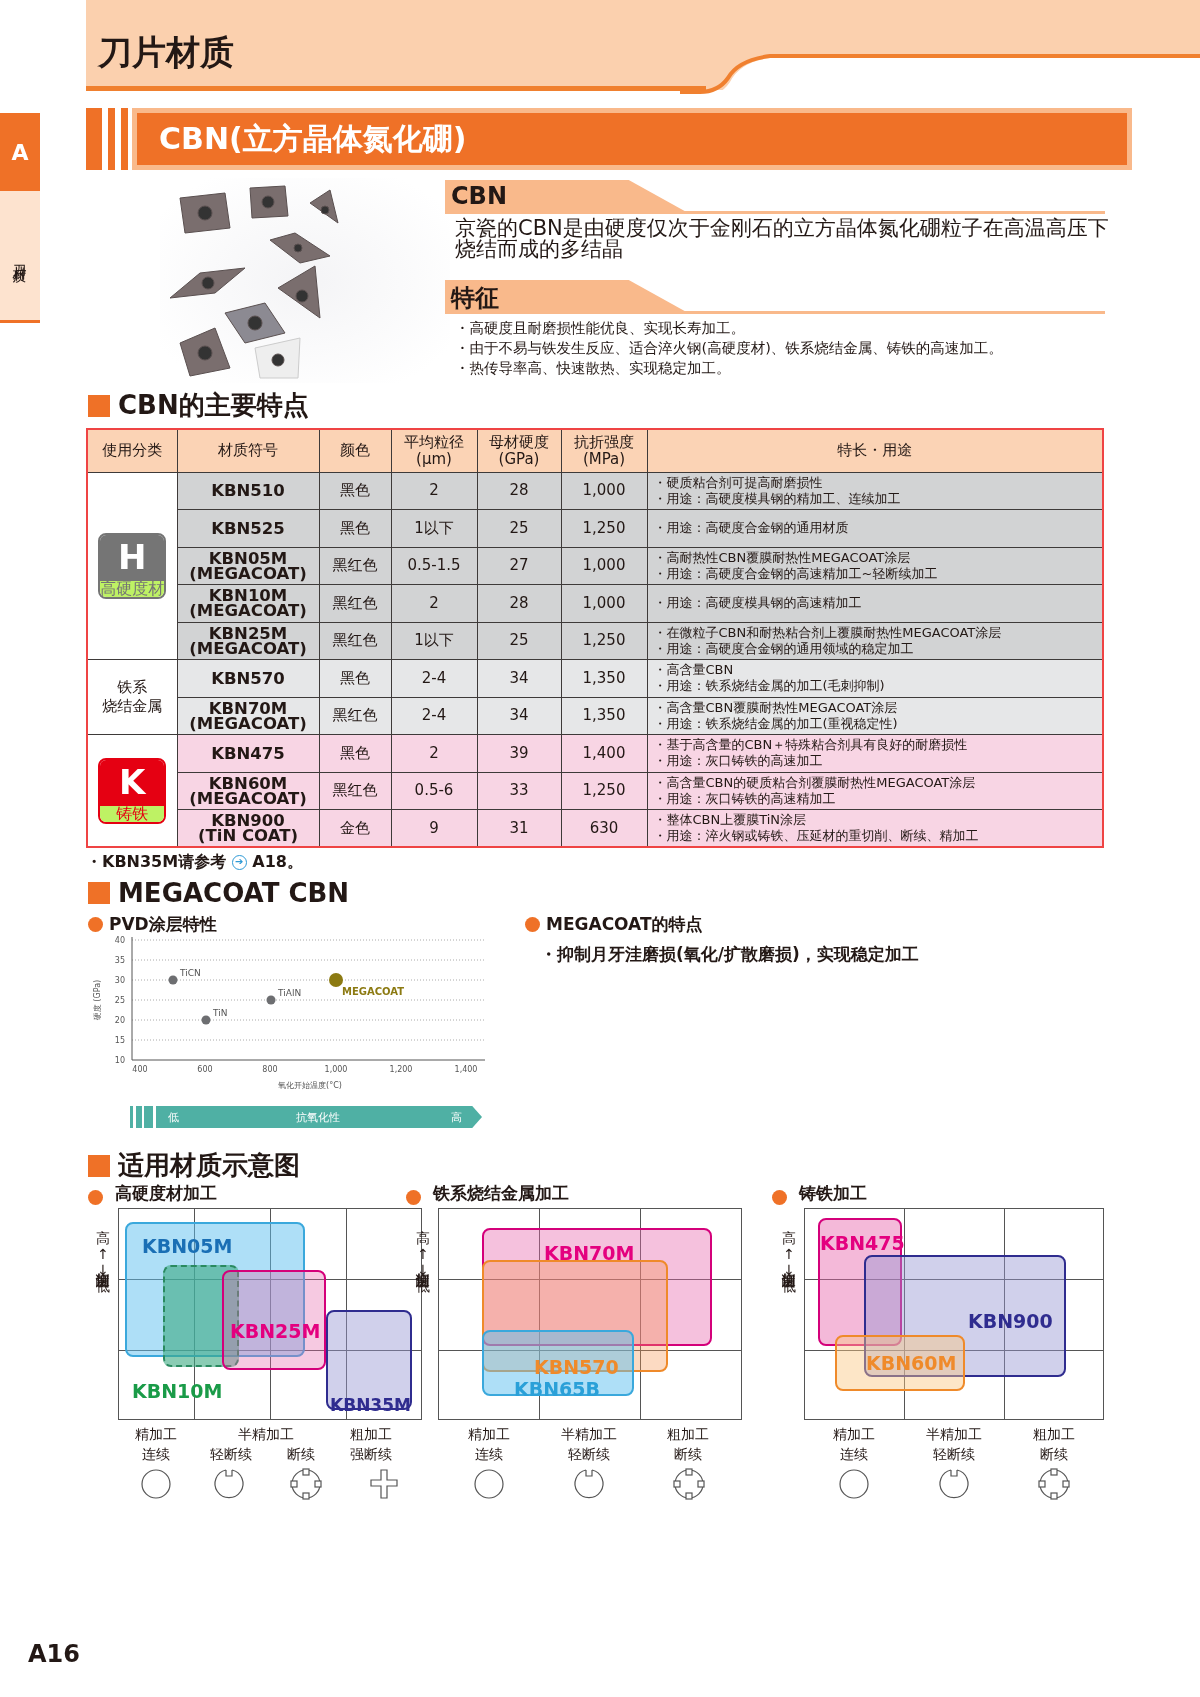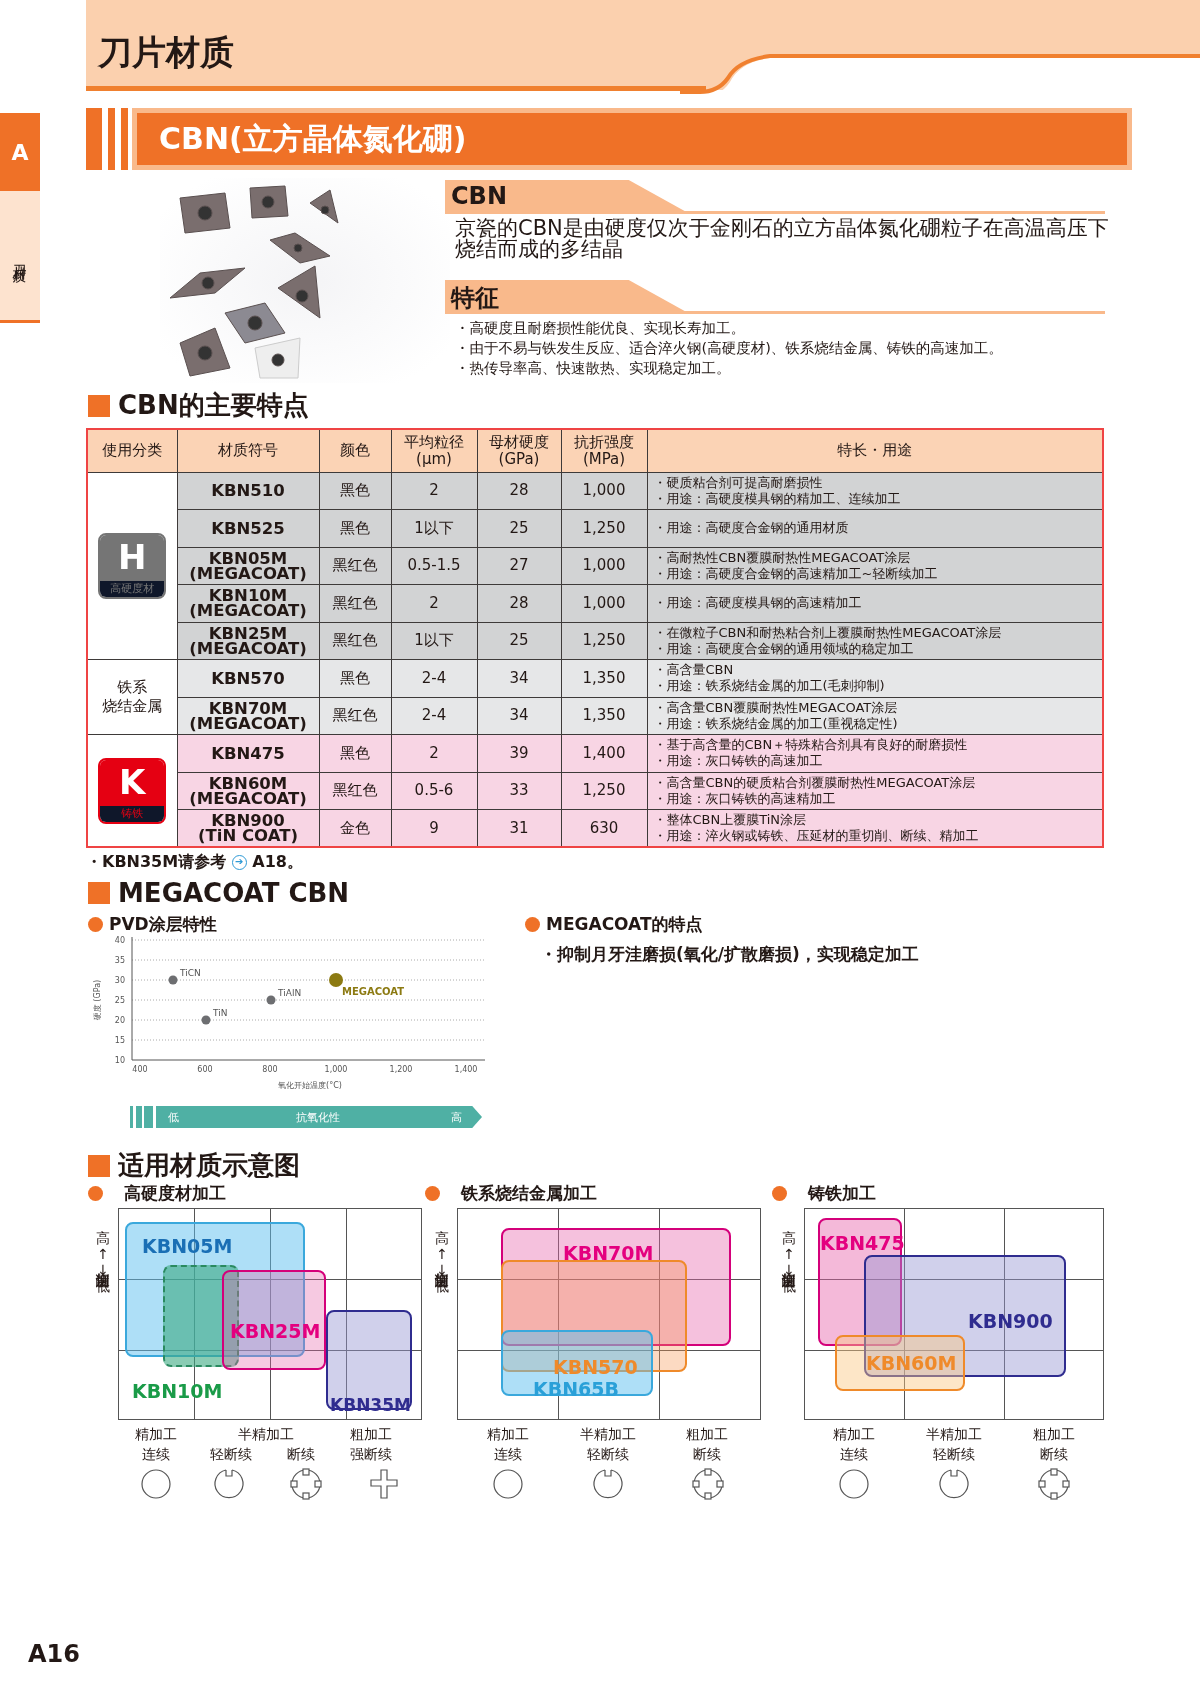--- a/index.html
+++ b/index.html
@@ -36,29 +36,29 @@
 table.spec th{background:#fbd3b5;font-weight:normal;height:43px;border:1px solid #3e3a39;line-height:17px}
 table.spec td{border:1px solid #3e3a39;height:37.5px;text-align:center;line-height:15px}
 table.spec td.code{font-weight:bold;font-size:16.5px;line-height:15px}
 table.spec td.feat{text-align:left;font-size:13px;padding-left:6px;line-height:16px}
 tr.g1 td{background:#d2d3d4}
 tr.g2 td{background:#e6e7e8}
 tr.g3 td{background:#f8d5e4}
 td.cat{background:#fff !important}
 .badge{width:68px;margin:0 auto;border:2px solid #757575;border-radius:8px;overflow:hidden}
 .badge .l{height:46px;background:#757575;color:#fff;font-weight:bold;font-size:34px;display:flex;align-items:center;justify-content:center}
-.badge .s{font-size:11px;color:#757575;background:#0f172a;height:16px;line-height:16px}
+.badge .s{font-size:16px;color:#757575;background:#bef264;height:16px;line-height:16px}
 .badge.k{border-color:#e50012}
 .badge.k .l{background:#e50012}
 .badge.k .s{color:#e50012}
 .feat-list div{font-size:17px;line-height:28px;font-weight:bold}
 .oxbar{left:130px;top:1106px;width:352px;height:22px}
 
 .map{position:absolute}
-.mtitle{position:absolute;font-size:17px;font-weight:bold;display:flex;align-items:center;gap:21px}
+.mtitle{position:absolute;font-size:17px;font-weight:bold;display:flex;align-items:flex-end;gap:12px}
 .grid{position:absolute;border:1px solid #555}
 .gl{position:absolute;background:#555}
 .box{position:absolute;border-radius:8px;border:2px solid}
 .blabel{position:absolute;font-weight:bold;font-size:19px}
 .yaxis{position:absolute;width:18px;font-size:14px;text-align:center;line-height:16px}
 .xlab{position:absolute;font-size:14px;text-align:center;width:80px;line-height:20px}
 .pageno{left:28px;top:1640px;font-size:24px;font-weight:bold}
 </style>
 </head>
 <body>
@@ -455,21 +455,21 @@
       <circle cx="170" cy="16" r="14"></circle>
         <rect x="167" y="1" width="6" height="6" fill="#fff"></rect>
         <rect x="155" y="13" width="6" height="6" fill="#fff"></rect>
         <rect x="179" y="13" width="6" height="6" fill="#fff"></rect>
         <rect x="167" y="25" width="6" height="6" fill="#fff"></rect>
       <path d="M245 2 h6 v10 h10 v6 h-10 v12 h-6 v-12 h-10 v-6 h10 z"></path>
     </g>
   </svg>
 </div>
 
-<div class="map" style="left:423px;top:1180px;width:340px;height:320px">
+<div class="map" style="left:404px;top:1180px;width:340px;height:320px">
   <div class="mtitle" style="left:2px;top:2px">
       <span class="dot"></span>
       <span>铁系烧结金属加工</span>
     </div>
   <div class="grid" style="left:34px;top:28px;width:304px;height:212px"></div>
   <div class="gl" style="left:135px;top:28px;width:1px;height:212px"></div>
   <div class="gl" style="left:236px;top:28px;width:1px;height:212px"></div>
   <div class="gl" style="left:34px;top:99px;width:304px;height:1px"></div>
   <div class="gl" style="left:34px;top:170px;width:304px;height:1px"></div>
   <div class="box" style="left:78px;top:48px;width:230px;height:118px;background:rgba(230,100,170,.4);border-color:#d4007a"></div>

